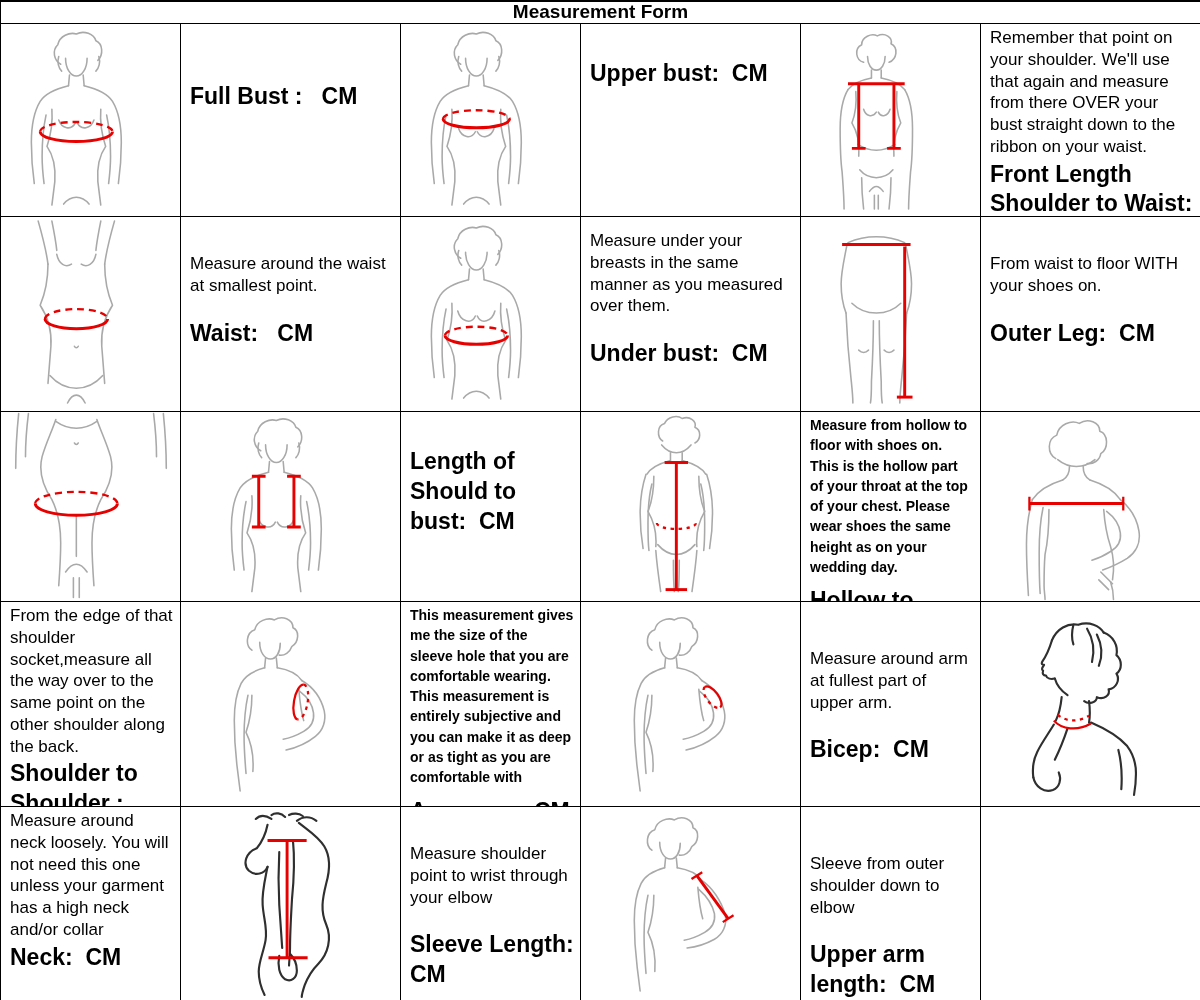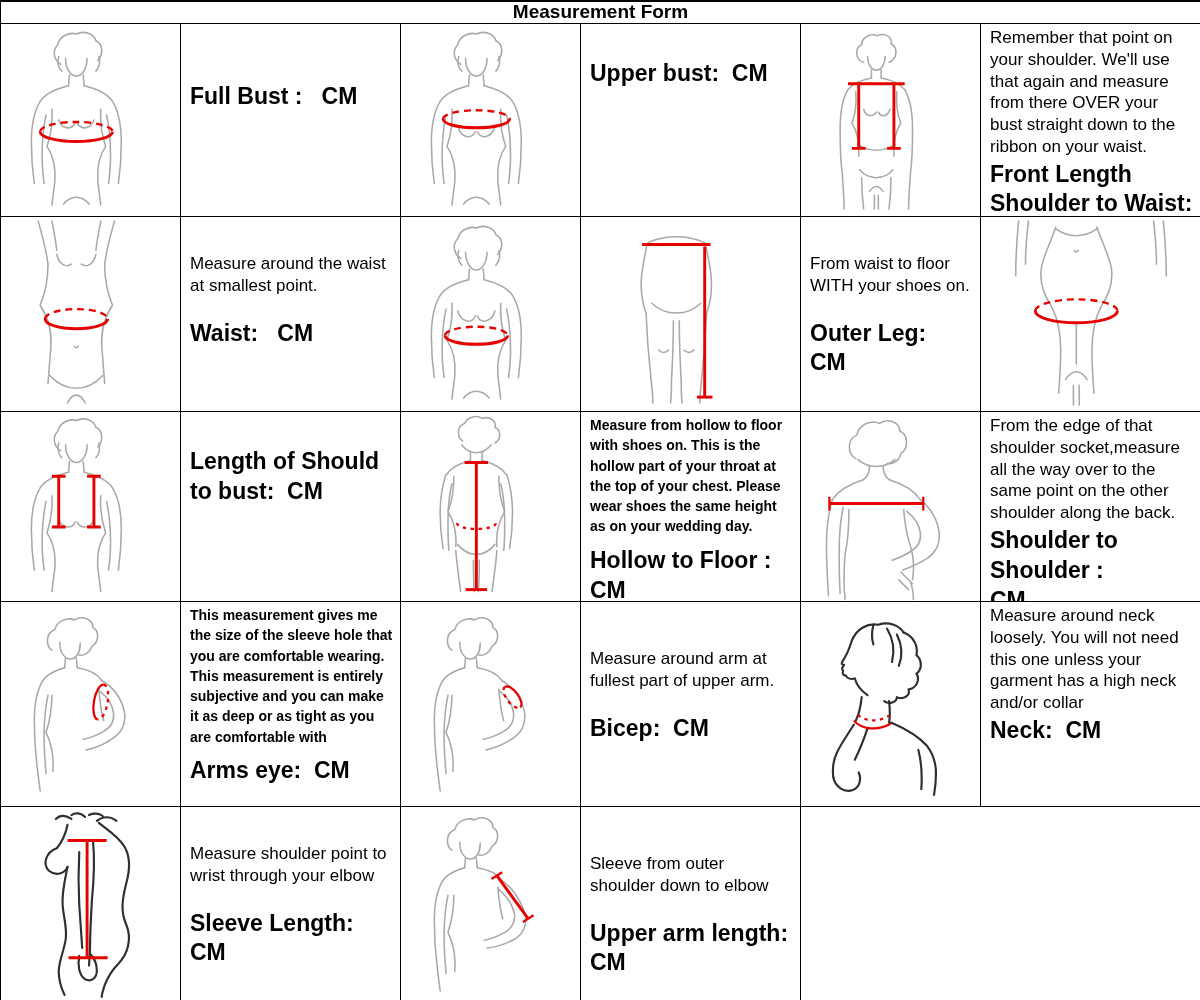--- a/index.html
+++ b/index.html
@@ -137,20 +137,24 @@
       <path class="g" d="M44,90 C41,104 40,118 40,132 C40,142 41,152 42,160"></path>
       <path class="g" d="M106,90 C109,104 110,118 110,132 C110,142 109,152 108,160"></path>
       <path class="g" d="M50,84 C51,98 49,110 45,122 C52,132 54,144 53,158 C52,166 51,174 50,182"></path>
       <path class="g" d="M100,84 C99,98 101,110 105,122 C98,132 96,144 97,158 C98,166 99,174 100,182"></path>
       <path class="g" d="M56,92 C59,103 70,106 74,97 M76,97 C80,106 91,103 94,92"></path>
       <path class="g" d="M62,181 C66,176 70,174 75,174 C80,174 84,176 88,181"></path>
       <path class="r" d="M43,117 A32,9 0 0 0 107,117"></path>
       <path class="rd" d="M43,117 A32,9 0 0 1 107,117"></path>
     </svg>
   </div>
+  <div class="cell txt pt1">
+    <p class="desc">Measure under your breasts in the same manner as you measured over them.</p>
+    <p class="label">Under bust:  CM</p>
+  </div>
   <div class="cell fig">
     <svg viewBox="0 0 180 190" preserveAspectRatio="xMidYMid meet">
       <path class="g" d="M46,22 C55,18 65,16 75,16 C85,16 95,18 104,22"></path>
       <path class="g" d="M45,24 C42,40 39,52 39,64 C39,76 41,86 44,94"></path>
       <path class="g" d="M105,24 C108,40 111,52 111,64 C111,76 109,86 106,94"></path>
       <path class="g" d="M50,84 C57,91 65,94 75,94 C85,94 93,91 100,84"></path>
       <path class="g" d="M44,94 C45,118 47,142 49,160 C50,170 51,178 51,186"></path>
       <path class="g" d="M72,102 C72,124 71,146 70,164 C70,172 70,180 69,186"></path>
       <path class="g" d="M106,94 C105,118 103,142 101,160 C100,170 99,178 99,186"></path>
       <path class="g" d="M78,102 C78,124 79,146 80,164 C80,172 80,180 81,186"></path>

